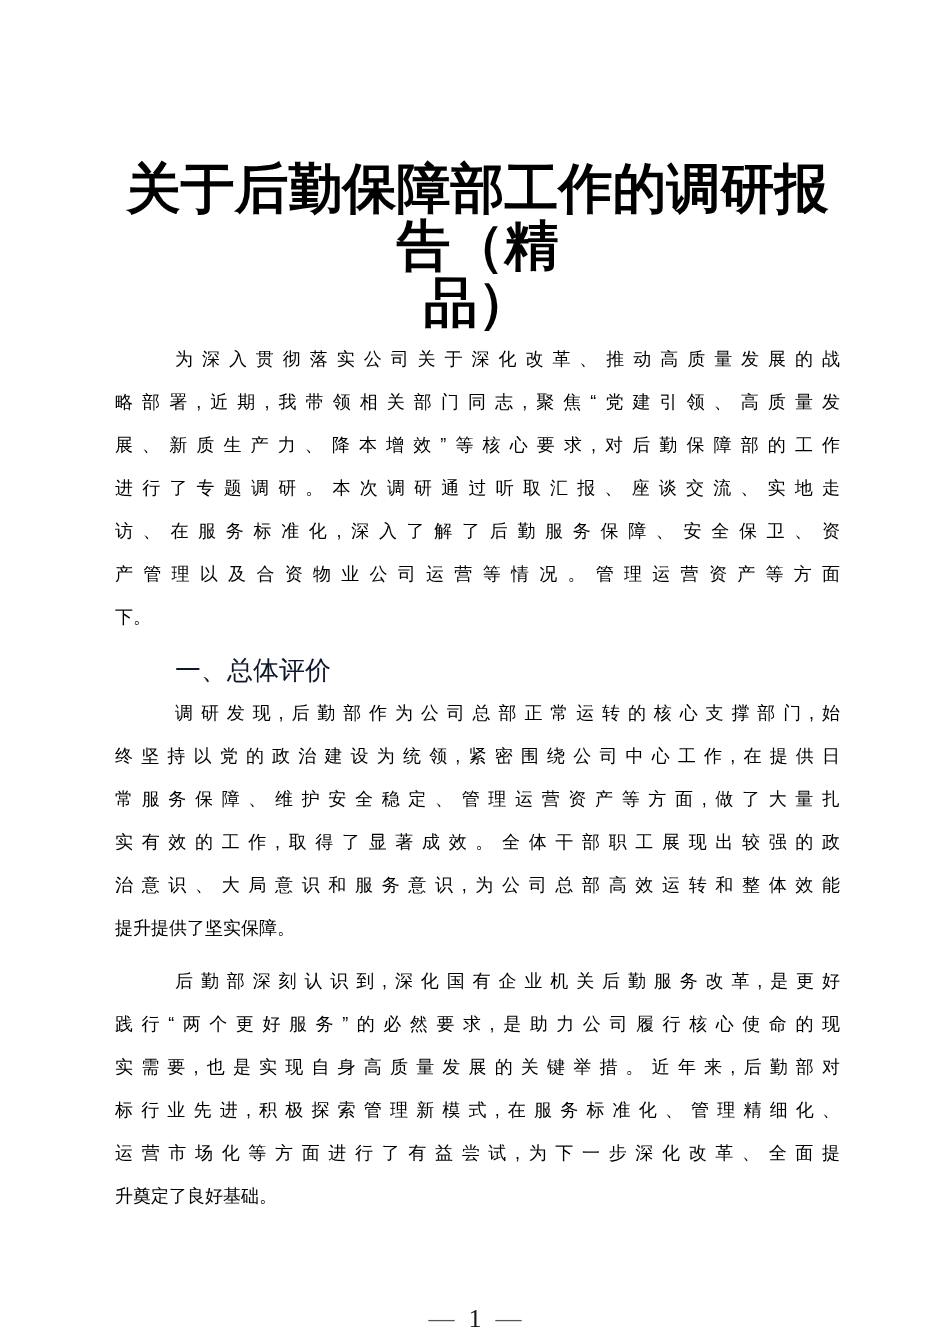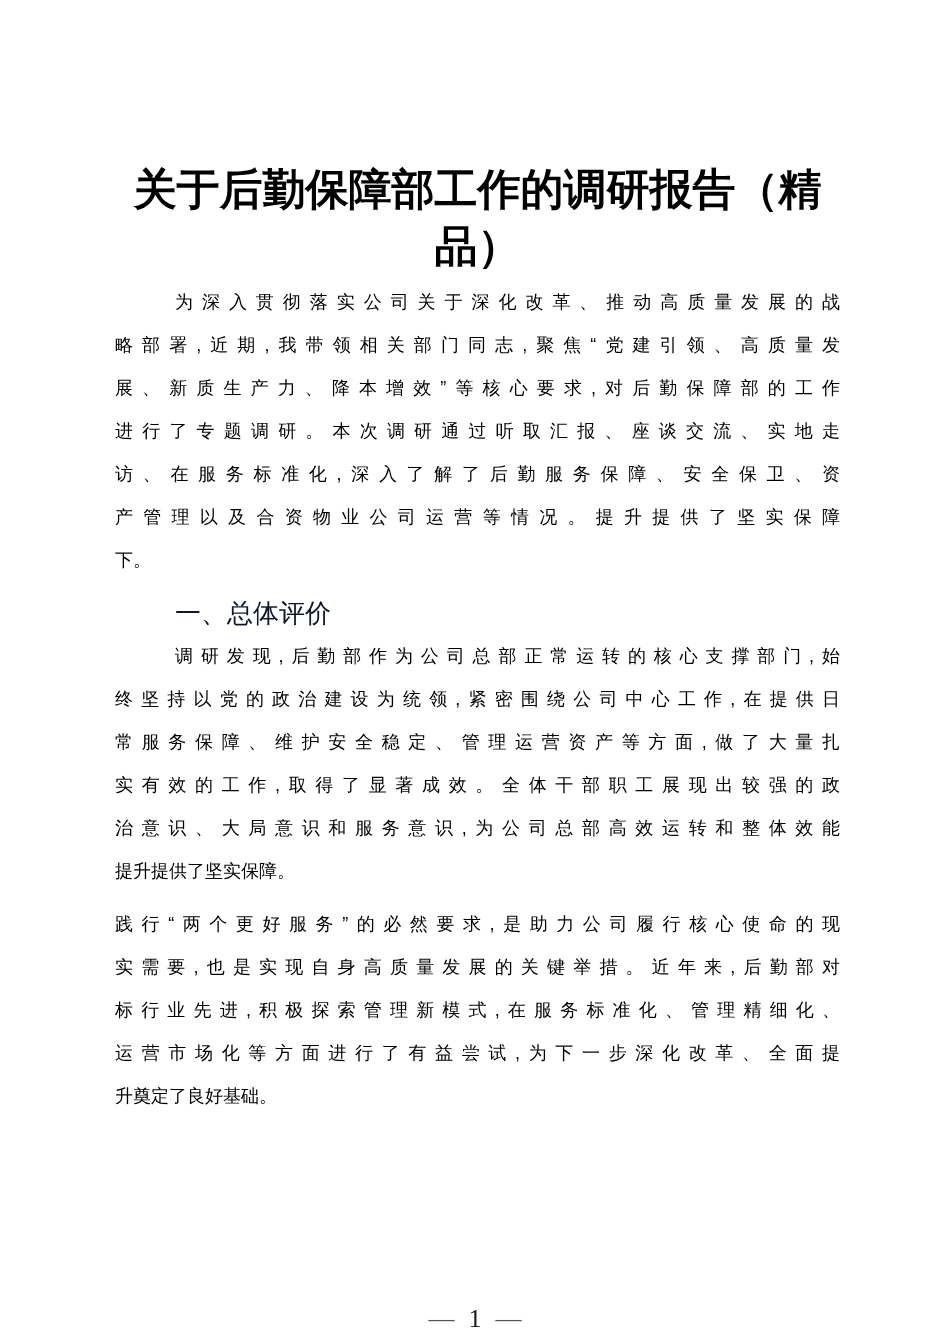--- a/index.html
+++ b/index.html
@@ -17,21 +17,21 @@
   }
   .content {
     position: absolute;
     left: 115px;
     top: 0;
     width: 725px;
   }
   .title {
     font-family: "Liberation Serif", "DejaVu Serif", serif;
     font-weight: bold;
-    font-size: 43px;
+    font-size: 54px;
     line-height: 57px;
     text-align: center;
     margin: 161px 0 6px 0;
     color: #000000;
   }
   .title .title-line {
     display: block;
   }
   .para {
     margin: 0 0 10px 0;
@@ -92,36 +92,37 @@
       <span class="title-line">关于后勤保障部工作的调研报告（精</span>
       <span class="title-line">品）</span>
     </h1>
 
     <div class="para">
       <div class="line indent just">为深入贯彻落实公司关于深化改革、推动高质量发展的战</div>
       <div class="line just">略部署,近期,我带领相关部门同志,聚焦“党建引领、高质量发</div>
       <div class="line just">展、新质生产力、降本增效”等核心要求,对后勤保障部的工作</div>
       <div class="line just">进行了专题调研。本次调研通过听取汇报、座谈交流、实地走</div>
       <div class="line just">访、在服务标准化,深入了解了后勤服务保障、安全保卫、资</div>
-      <div class="line just">产管理以及合资物业公司运营等情况。提升提供了坚实保障</div>
+      <div class="line just">产管理以及合资物业公司运营等情况。管理运营资产等方面</div>
       <div class="line">下。</div>
     </div>
 
     <div class="heading">一、总体评价</div>
 
     <div class="para">
       <div class="line indent just">调研发现,后勤部作为公司总部正常运转的核心支撑部门,始</div>
       <div class="line just">终坚持以党的政治建设为统领,紧密围绕公司中心工作,在提供日</div>
       <div class="line just">常服务保障、维护安全稳定、管理运营资产等方面,做了大量扎</div>
       <div class="line just">实有效的工作,取得了显著成效。全体干部职工展现出较强的政</div>
       <div class="line just">治意识、大局意识和服务意识,为公司总部高效运转和整体效能</div>
       <div class="line">提升提供了坚实保障。</div>
     </div>
 
     <div class="para no-gap">
+      <div class="line indent just">后勤部深刻认识到,深化国有企业机关后勤服务改革,是更好</div>
       <div class="line just">践行“两个更好服务”的必然要求,是助力公司履行核心使命的现</div>
       <div class="line just">实需要,也是实现自身高质量发展的关键举措。近年来,后勤部对</div>
       <div class="line just">标行业先进,积极探索管理新模式,在服务标准化、管理精细化、</div>
       <div class="line just">运营市场化等方面进行了有益尝试,为下一步深化改革、全面提</div>
       <div class="line">升奠定了良好基础。</div>
     </div>
 
   </div>
 
   <div class="footer">

